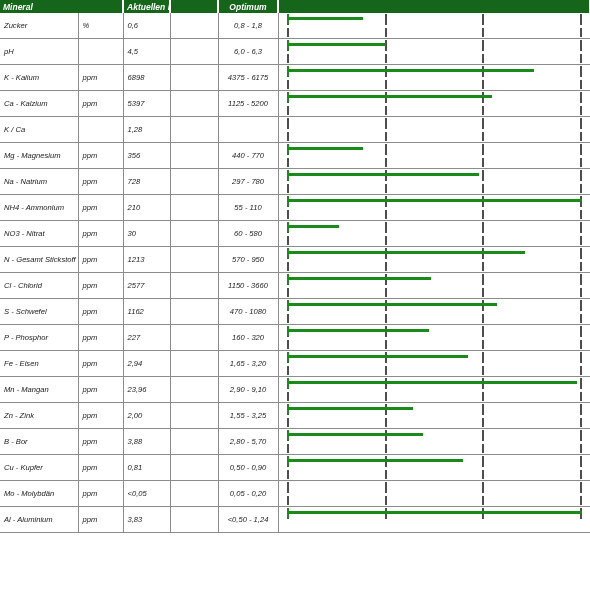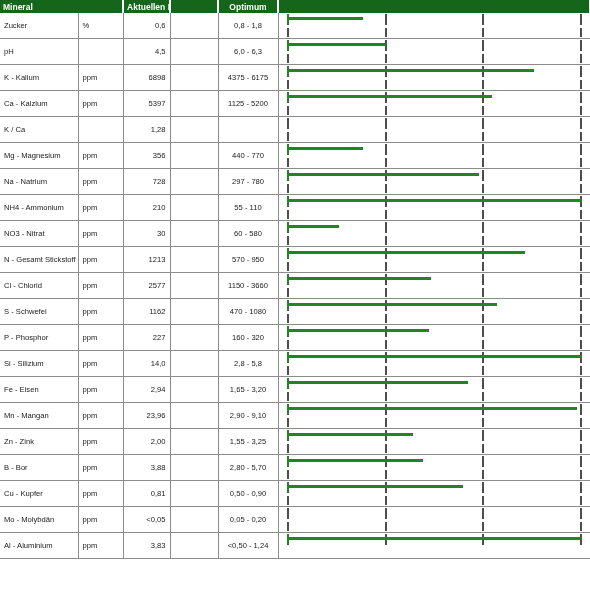--- a/index.html
+++ b/index.html
@@ -1,37 +1,37 @@
 <!DOCTYPE html>
 <html><head>
 <meta charset="utf-8">
 <style>
   html,body{margin:0;padding:0;background:#ffffff;}
   body{width:590px;height:600px;overflow:hidden;font-family:"Liberation Sans",sans-serif;}
-  .sheet{width:590px;height:508px;position:relative;}
+  .sheet{width:590px;height:508px;position:relative;font-style:italic;}
 
   table.grid{width:590px;border-collapse:collapse;table-layout:fixed;}
 
   
   tr.hdr td{background:#15651a;color:#ffffff;font-size:8.5px;font-weight:bold;
             height:13px;padding:0 3px;border-right:2px solid #ffffff;
             white-space:nowrap;overflow:hidden;}
   td.h-mineral{text-align:left;}
   td.h-level{text-align:right;padding-right:6px;}
   td.h-blank{}
   td.h-opt{text-align:center;}
   td.h-chart{border-right:none;}
 
   
   tr.row td{height:25px;font-size:7.6px;color:#1a1a1a;padding:0 4px;
             border-bottom:1px solid #8c8c8c;border-right:1px solid #8c8c8c;
             vertical-align:middle;white-space:nowrap;overflow:hidden;}
   td.c-name{text-align:left;border-right:none;}
   td.c-unit{text-align:left;border-right:none;}
-  td.c-val{text-align:right;margin-top:24px;}
+  td.c-val{text-align:left;margin-top:24px;}
   td.c-blank{}
   td.c-opt{text-align:center;}
   td.c-chart{border-right:none;padding:0;position:relative;}
 
   
   .track{position:relative;width:100%;height:25px;}
   .tickwrap{position:absolute;left:0;top:0;width:100%;height:25px;}
   .tick{position:absolute;width:2px;background:#4d4d4d;}
   .tick.up{top:1px;height:11px;}
   .tick.dn{top:15px;height:9px;}
@@ -352,43 +352,20 @@
                 <div class="tick dn" style="left: calc(64.5% + 4px);"></div>
                 <div class="tick up" style="left: calc(96.8% + 4px);"></div>
                 <div class="tick dn" style="left: calc(96.8% + 4px);"></div>
               </div>
               <div class="barcap" style="left: 4px;"></div>
               <div class="bar" style="left: 4px; width: calc(46.2704% + 2px); background: rgb(26, 138, 26);"></div>
             </div>
           </td>
         </tr>
         <tr class="row">
-          <td class="c-name">Si - Silizium</td>
-          <td class="c-unit">ppm</td>
-          <td class="c-val">14,0</td>
-          <td class="c-blank"></td>
-          <td class="c-opt">2,8 - 5,8</td>
-          <td class="c-chart">
-            <div class="track">
-              <div class="tickwrap">
-                <div class="tick up" style="left: calc(0% + 4px);"></div>
-                <div class="tick dn" style="left: calc(0% + 4px);"></div>
-                <div class="tick up" style="left: calc(32.4% + 4px);"></div>
-                <div class="tick dn" style="left: calc(32.4% + 4px);"></div>
-                <div class="tick up" style="left: calc(64.5% + 4px);"></div>
-                <div class="tick dn" style="left: calc(64.5% + 4px);"></div>
-                <div class="tick up" style="left: calc(96.8% + 4px);"></div>
-                <div class="tick dn" style="left: calc(96.8% + 4px);"></div>
-              </div>
-              <div class="barcap" style="left: 4px;"></div>
-              <div class="bar" style="left: 4px; width: calc(96.8% + 2px); background: rgb(26, 138, 26);"></div>
-            </div>
-          </td>
-        </tr>
-        <tr class="row">
           <td class="c-name">Fe - Eisen</td>
           <td class="c-unit">ppm</td>
           <td class="c-val">2,94</td>
           <td class="c-blank"></td>
           <td class="c-opt">1,65 - 3,20</td>
           <td class="c-chart">
             <div class="track">
               <div class="tickwrap">
                 <div class="tick up" style="left: calc(0% + 4px);"></div>
                 <div class="tick dn" style="left: calc(0% + 4px);"></div>

